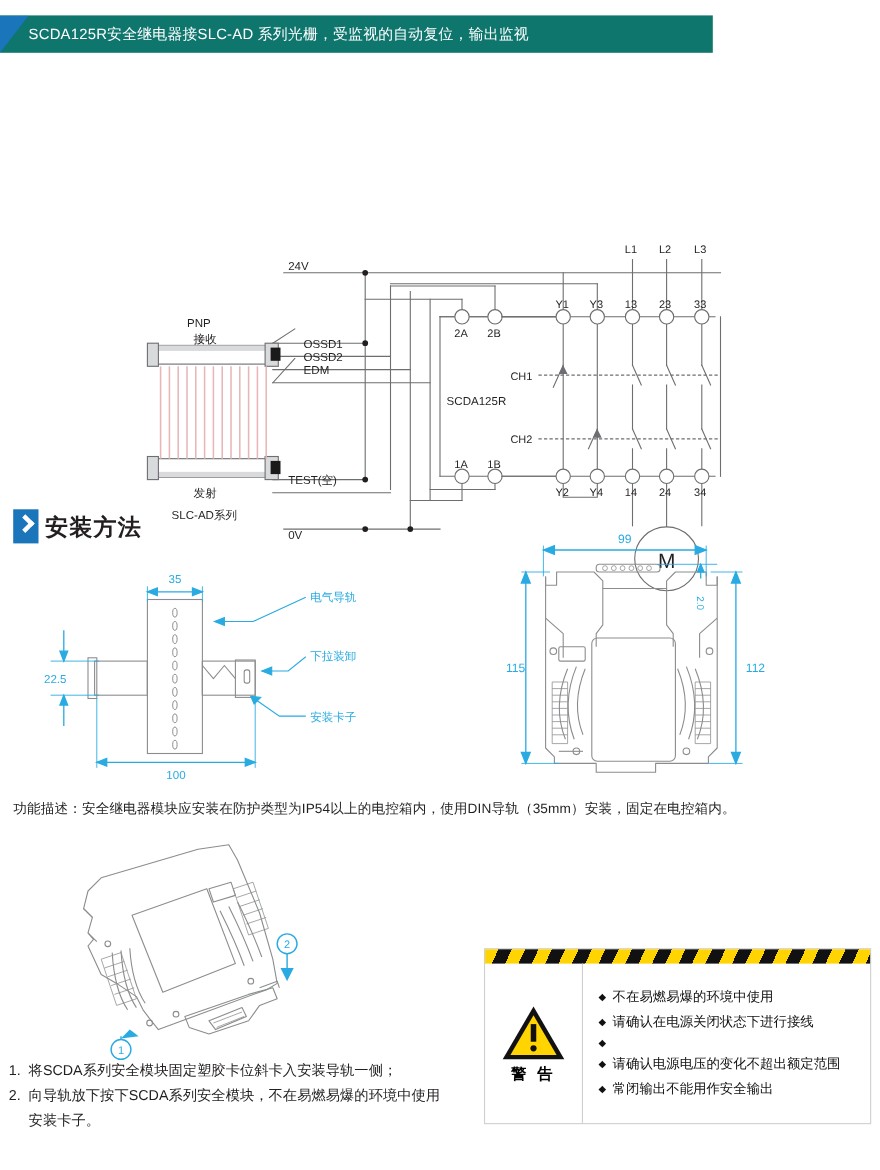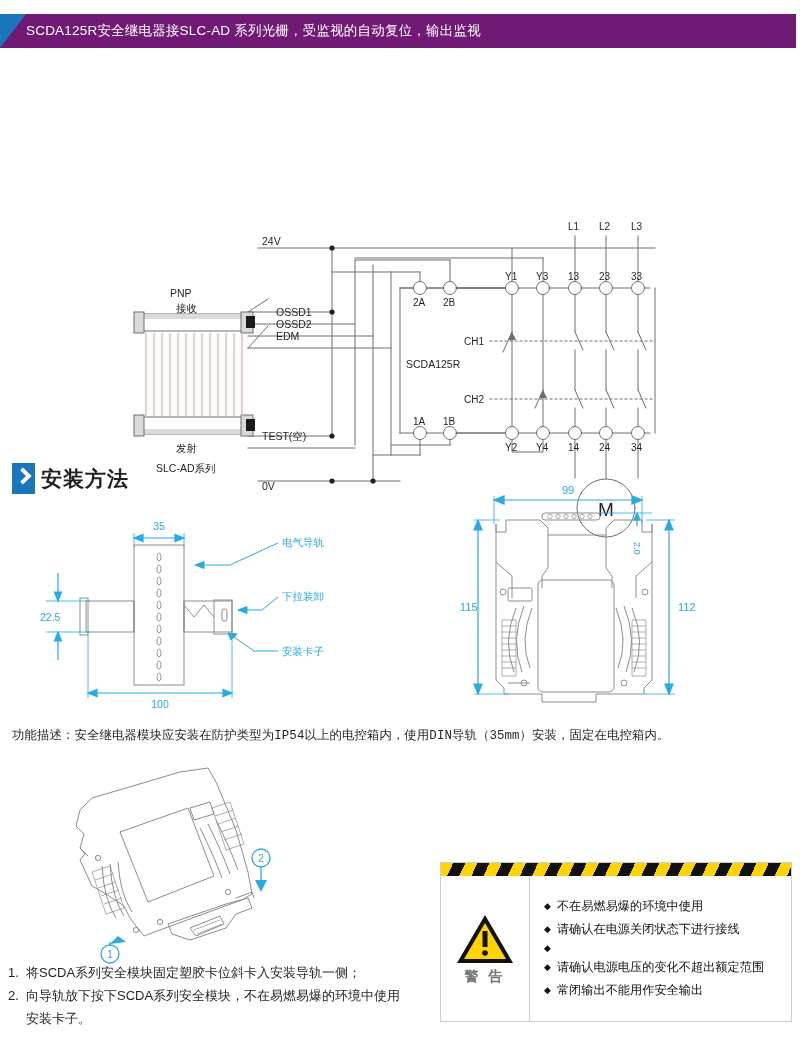--- a/index.html
+++ b/index.html
@@ -5,22 +5,22 @@
   html,body{margin:0;padding:0;}
   body{
     width:800px;height:1064px;background:#ffffff;position:relative;
     font-family:"Liberation Sans","DejaVu Sans",sans-serif;
     color:#231f20;overflow:hidden;
   }
   .page{position:absolute;inset:0;}
 
   
   .titlebar{
-    position:absolute;left:0;top:14px;width:796px;height:34px;
-    background:#701a75;display:flex;align-items:center;
+    position:absolute;left:0;top:14px;width:648px;height:34px;
+    background:#0f766e;display:flex;align-items:center;
   }
   .titlebar .accent{
     position:absolute;left:0;top:0;width:26px;height:34px;
     background:#1b75bb;
     clip-path:polygon(0 0,100% 0,0 100%);
   }
   .titlebar .t-text{
     position:relative;z-index:2;margin-left:26px;
     color:#ffffff;font-size:13.5px;letter-spacing:.2px;white-space:nowrap;
   }
@@ -39,21 +39,21 @@
     border-top:4px solid #fff;border-right:4px solid #fff;transform:rotate(45deg);
   }
   .sec-head .chev:after{
     content:"";position:absolute;left:-0px;top:0;width:0;height:0;
   }
   .sec-head .title{font-size:21px;font-weight:bold;letter-spacing:1px;color:#231f20;}
 
   
   .func-desc{
     position:absolute;left:12px;top:727px;width:780px;
-    font-size:12.4px;color:#231f20;white-space:nowrap;letter-spacing:.1px;font-family:Liberation Mono, monospace;
+    font-size:12.4px;color:#231f20;white-space:nowrap;letter-spacing:.1px;
   }
 
   
   .steps{position:absolute;left:8px;top:962px;width:420px;font-size:13px;color:#231f20;line-height:1.75;}
   .steps .step{display:flex;}
   .steps .num{flex:0 0 auto;width:18px;}
   .steps .txt{flex:1 1 auto;}
 
   
   .warnbox{
@@ -62,21 +62,21 @@
   }
   .warnbox .stripes{
     position:absolute;left:0;top:0;width:100%;height:13px;
     background:repeating-linear-gradient(115deg,#ffd400 0 11px,#111 11px 22px);
   }
   .warnbox .inner{position:absolute;left:0;top:13px;right:0;bottom:0;display:flex;}
   .warnbox .wleft{
     width:88px;flex:0 0 auto;border-right:1px solid #cfcfcf;
     display:flex;flex-direction:column;align-items:center;justify-content:center;gap:2px;
   }
-  .warnbox .wlabel{font-size:14px;font-weight:bold;letter-spacing:3px;color:#737373;}
+  .warnbox .wlabel{font-size:14px;font-weight:bold;letter-spacing:3px;color:#000000;}
   .warnbox .wlist{
     flex:1 1 auto;display:flex;flex-direction:column;justify-content:center;
     padding:0 4px 0 14px;gap:6px;
   }
   .warnbox .wrow{font-size:12.2px;color:#111;white-space:nowrap;display:flex;align-items:center;gap:6px;}
   .warnbox .dia{font-size:9px;line-height:1;color:#111;}
 
   
   .ct{font-family:"Liberation Sans","DejaVu Sans",sans-serif;fill:#231f20;}
 </style>

